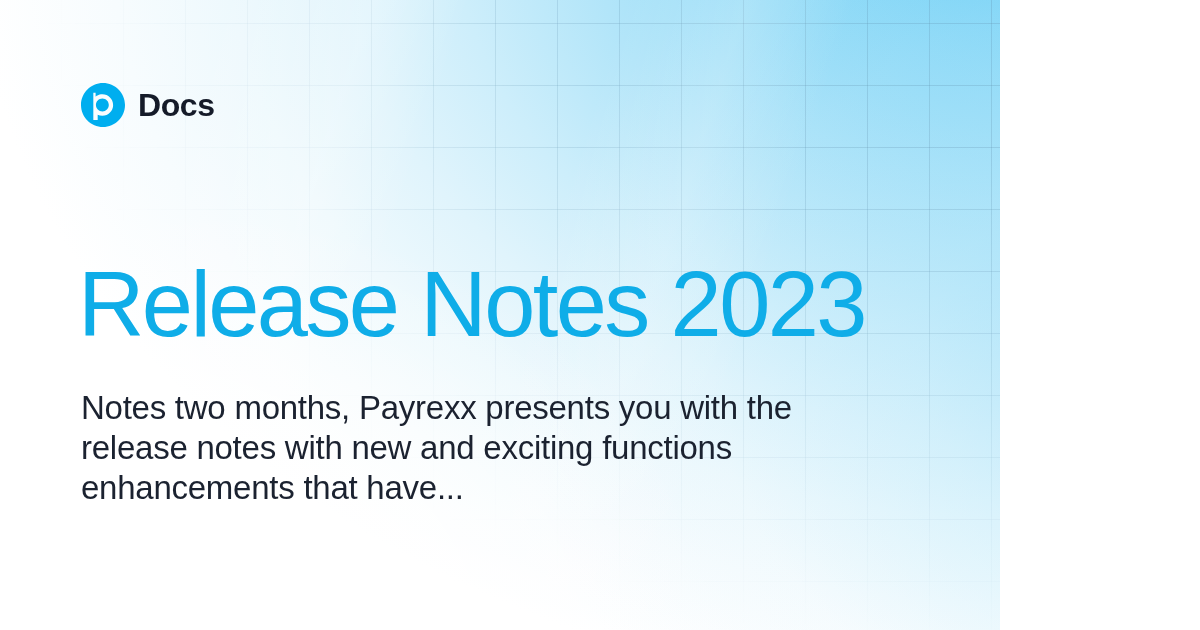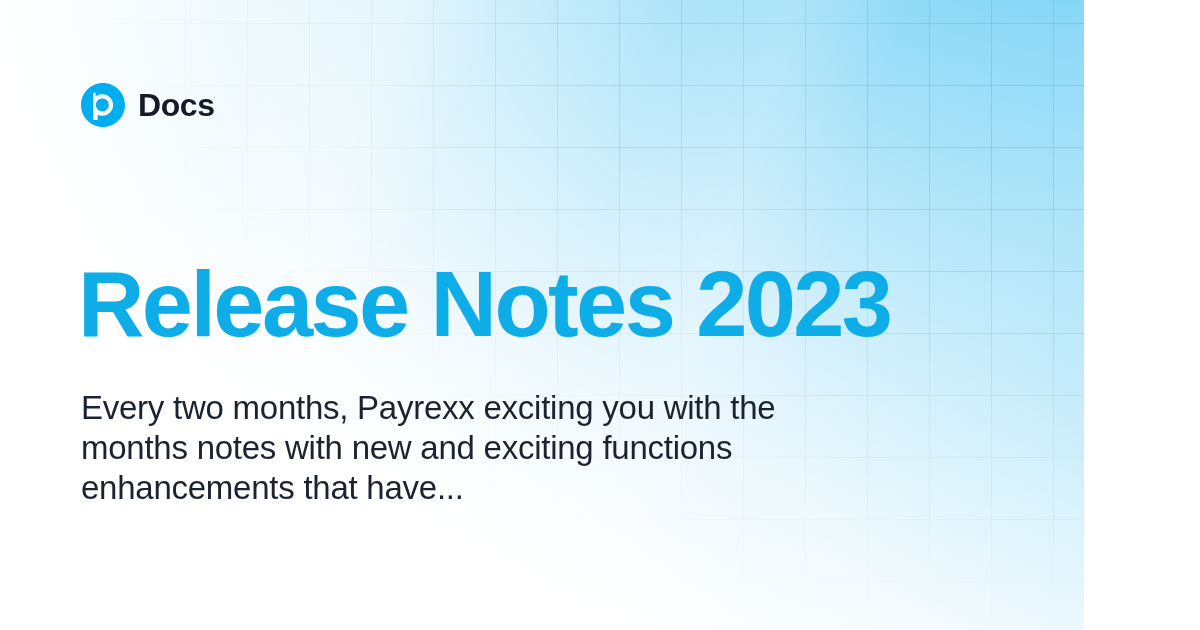--- a/index.html
+++ b/index.html
@@ -3,21 +3,21 @@
 <meta charset="utf-8">
 <style>
   html, body {
     margin: 0;
     padding: 0;
     background: #ffffff;
   }
 
   #og-card {
     position: relative;
-    width: 1084px;
+    width: 1000px;
     height: 630px;
     overflow: hidden;
     background: #ffffff;
     font-family: "Liberation Sans", sans-serif;
     -webkit-font-smoothing: antialiased;
   }
 
   
 
   .bg-base {
@@ -145,21 +145,21 @@
     line-height: 1;
     white-space: nowrap;
   }
 
   .headline {
     position: absolute;
     left: 78px;
     top: 258px;
     margin: 0;
     font-size: 92px;
-    font-weight: bold;
+    font-weight: normal;
     letter-spacing: -2.6px;
     line-height: 1;
     color: #0FADE8;
     white-space: nowrap;
   }
 
   .summary {
     position: absolute;
     left: 81px;
     top: 388px;
@@ -216,19 +216,19 @@
           C56.7 64.6 63.2 58.1 63.2 50.0
           C63.2 41.9 56.7 35.4 48.6 35.4
           Z"></path>
       </svg>
       <span class="brand-name">Docs</span>
     </div>
 
     <h1 class="headline">Release Notes 2023</h1>
 
     <p class="summary">
-      <span class="summary-line">Every two months, Payrexx exciting you with the</span>
-      <span class="summary-line">months notes with new and exciting functions</span>
+      <span class="summary-line">Notes two months, Payrexx presents you with the</span>
+      <span class="summary-line">release notes with new and exciting functions</span>
       <span class="summary-line">enhancements that have...</span>
     </p>
 
   </div>
 </div>
 
 </body></html>

